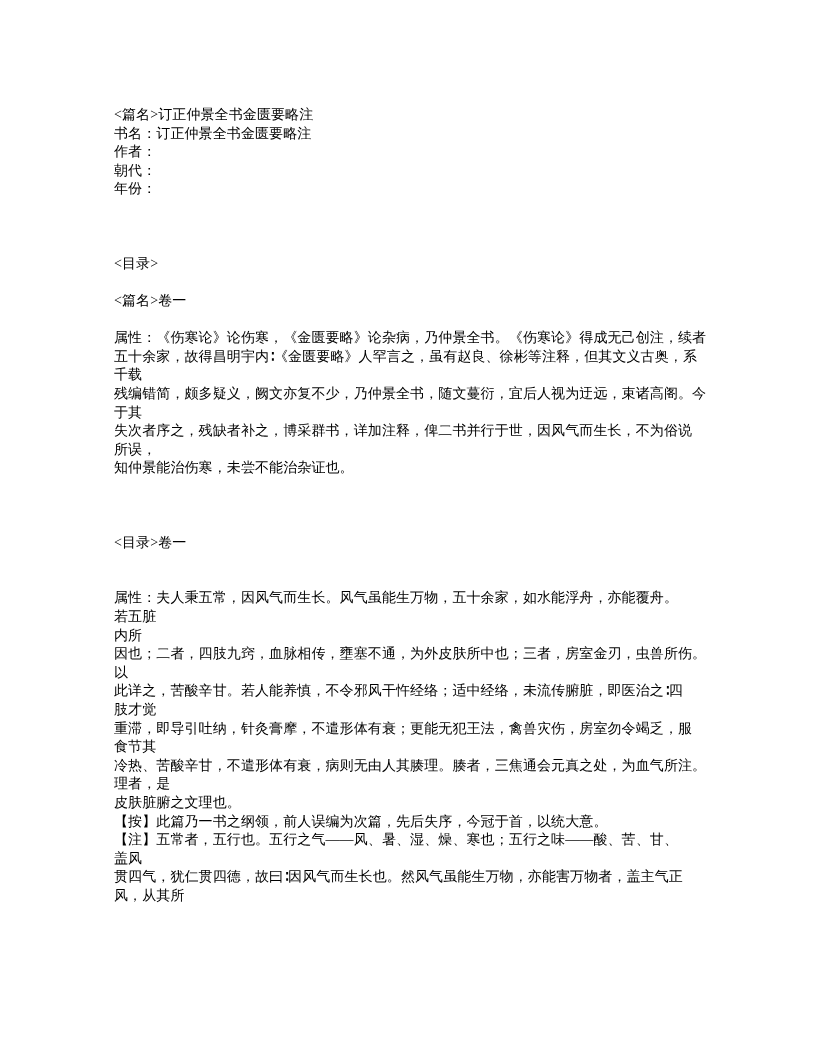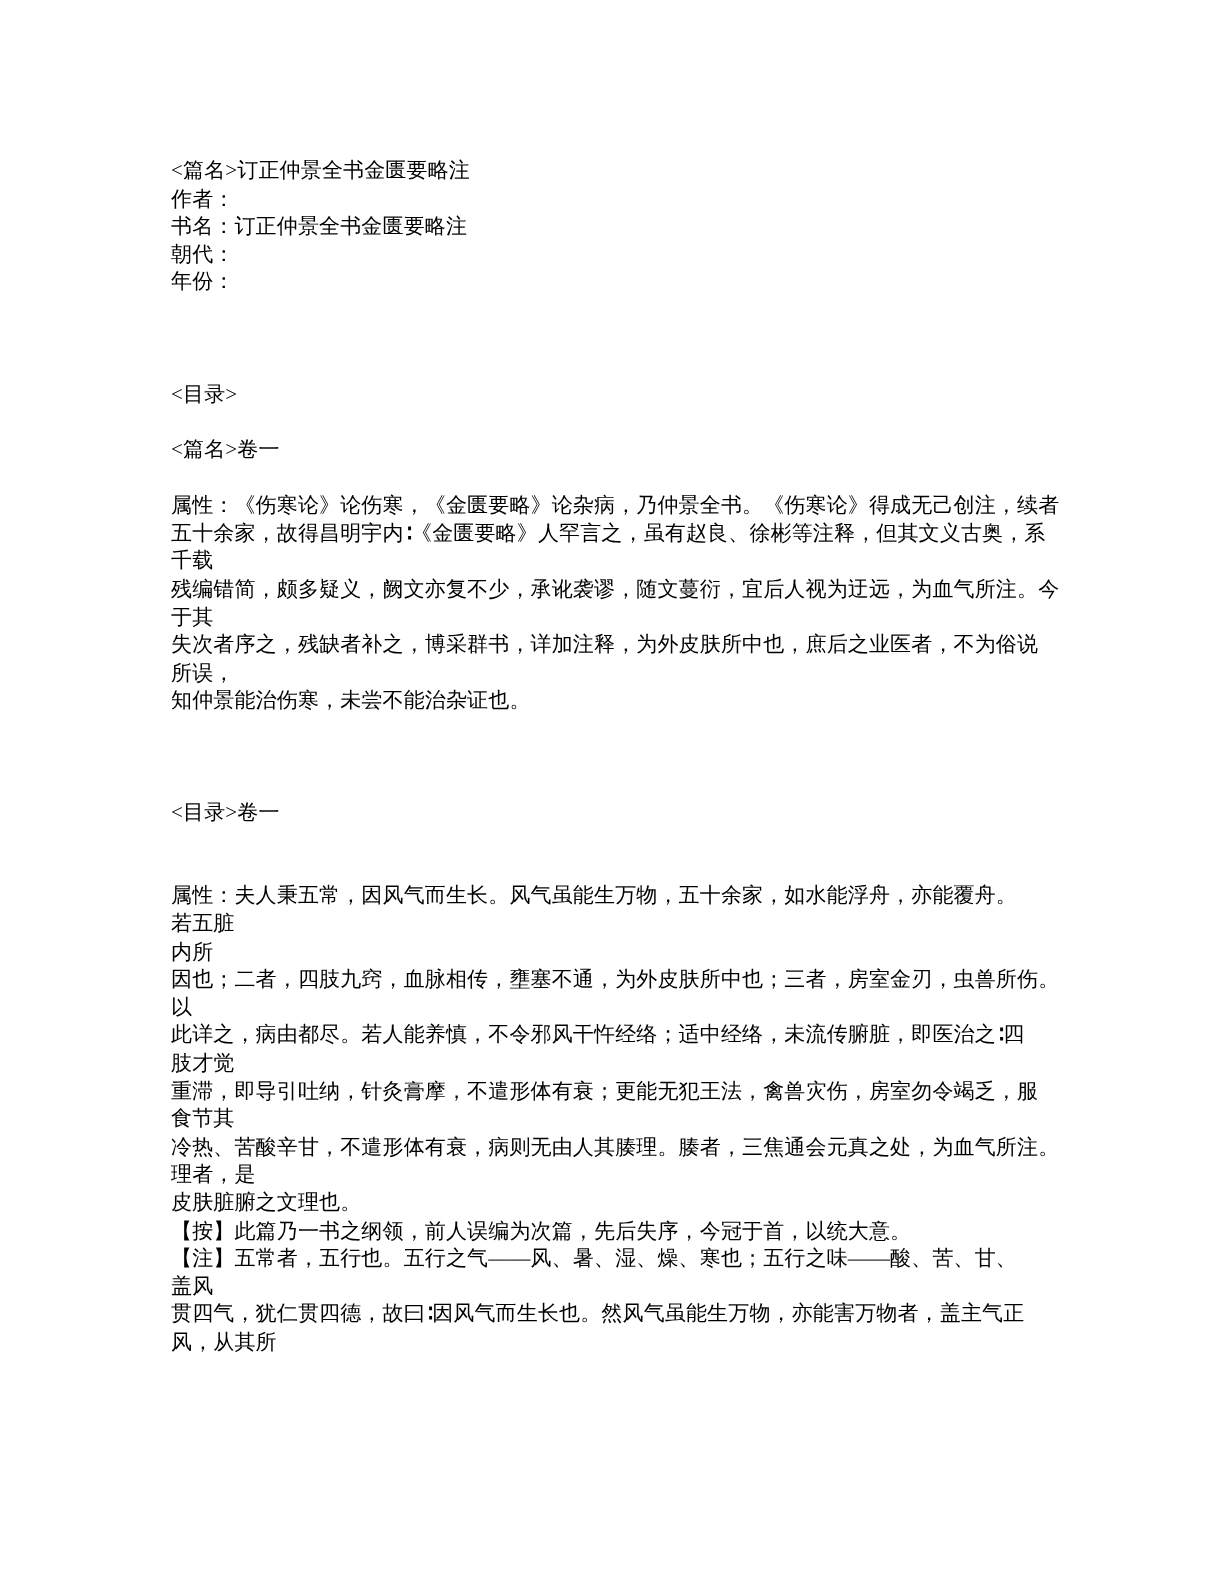--- a/index.html
+++ b/index.html
@@ -29,51 +29,51 @@
     white-space: pre;
     min-height: 18.6px;
   }
 </style>
 </head>
 <body>
 
 <div class="page">
   <div class="content">
       <div class="line">&lt;篇名&gt;订正仲景全书金匮要略注</div>
+      <div class="line">书名：订正仲景全书金匮要略注</div>
       <div class="line">作者：</div>
-      <div class="line">书名：订正仲景全书金匮要略注</div>
       <div class="line">朝代：</div>
       <div class="line">年份：</div>
       <div class="line"></div>
       <div class="line"></div>
       <div class="line"></div>
       <div class="line">&lt;目录&gt;</div>
       <div class="line"></div>
       <div class="line">&lt;篇名&gt;卷一</div>
       <div class="line"></div>
       <div class="line">属性：《伤寒论》论伤寒，《金匮要略》论杂病，乃仲景全书。《伤寒论》得成无己创注，续者</div>
       <div class="line">五十余家，故得昌明宇内∶《金匮要略》人罕言之，虽有赵良、徐彬等注释，但其文义古奥，系</div>
       <div class="line">千载</div>
-      <div class="line">残编错简，颇多疑义，阙文亦复不少，承讹袭谬，随文蔓衍，宜后人视为迂远，为血气所注。今</div>
+      <div class="line">残编错简，颇多疑义，阙文亦复不少，乃仲景全书，随文蔓衍，宜后人视为迂远，束诸高阁。今</div>
       <div class="line">于其</div>
-      <div class="line">失次者序之，残缺者补之，博采群书，详加注释，为外皮肤所中也，庶后之业医者，不为俗说</div>
+      <div class="line">失次者序之，残缺者补之，博采群书，详加注释，俾二书并行于世，因风气而生长，不为俗说</div>
       <div class="line">所误，</div>
       <div class="line">知仲景能治伤寒，未尝不能治杂证也。</div>
       <div class="line"></div>
       <div class="line"></div>
       <div class="line"></div>
       <div class="line">&lt;目录&gt;卷一</div>
       <div class="line"></div>
       <div class="line"></div>
       <div class="line">属性：夫人秉五常，因风气而生长。风气虽能生万物，五十余家，如水能浮舟，亦能覆舟。</div>
       <div class="line">若五脏</div>
       <div class="line">内所</div>
       <div class="line">因也；二者，四肢九窍，血脉相传，壅塞不通，为外皮肤所中也；三者，房室金刃，虫兽所伤。</div>
       <div class="line">以</div>
-      <div class="line">此详之，病由都尽。若人能养慎，不令邪风干忤经络；适中经络，未流传腑脏，即医治之∶四</div>
+      <div class="line">此详之，苦酸辛甘。若人能养慎，不令邪风干忤经络；适中经络，未流传腑脏，即医治之∶四</div>
       <div class="line">肢才觉</div>
       <div class="line">重滞，即导引吐纳，针灸膏摩，不遣形体有衰；更能无犯王法，禽兽灾伤，房室勿令竭乏，服</div>
       <div class="line">食节其</div>
       <div class="line">冷热、苦酸辛甘，不遣形体有衰，病则无由人其腠理。腠者，三焦通会元真之处，为血气所注。</div>
       <div class="line">理者，是</div>
       <div class="line">皮肤脏腑之文理也。</div>
       <div class="line">【按】此篇乃一书之纲领，前人误编为次篇，先后失序，今冠于首，以统大意。</div>
       <div class="line">【注】五常者，五行也。五行之气——风、暑、湿、燥、寒也；五行之味——酸、苦、甘、</div>
       <div class="line">盖风</div>
       <div class="line">贯四气，犹仁贯四德，故曰∶因风气而生长也。然风气虽能生万物，亦能害万物者，盖主气正</div>

